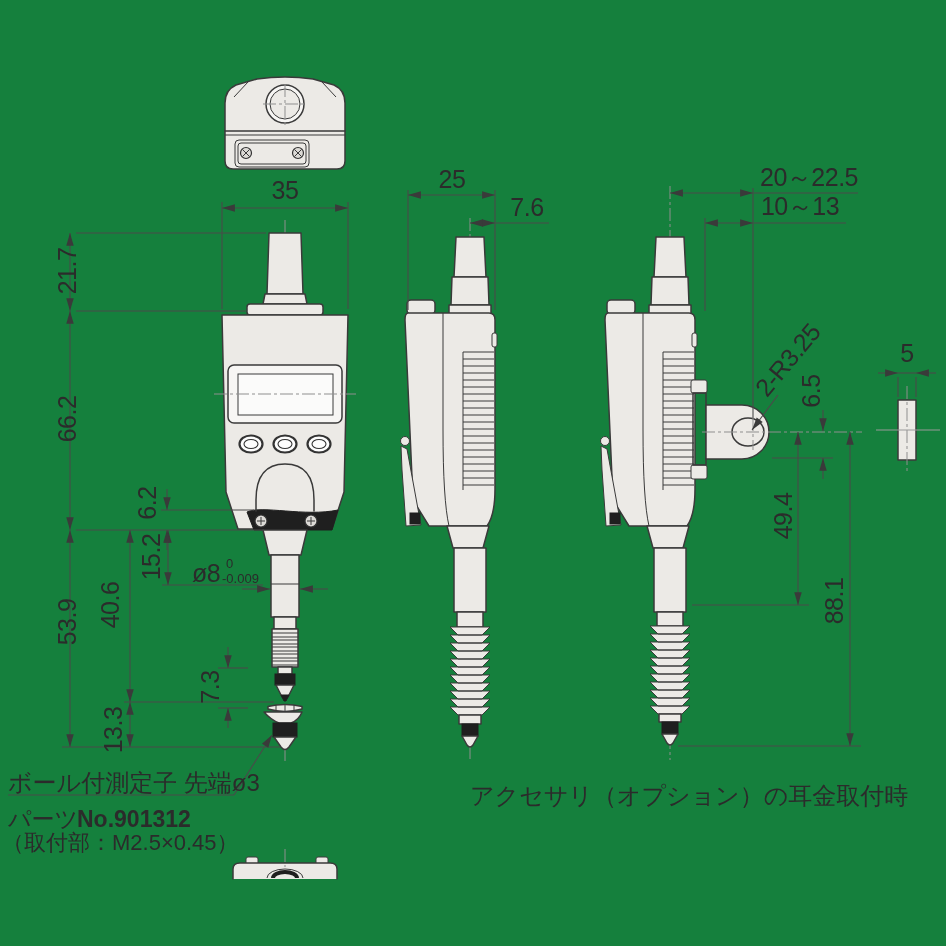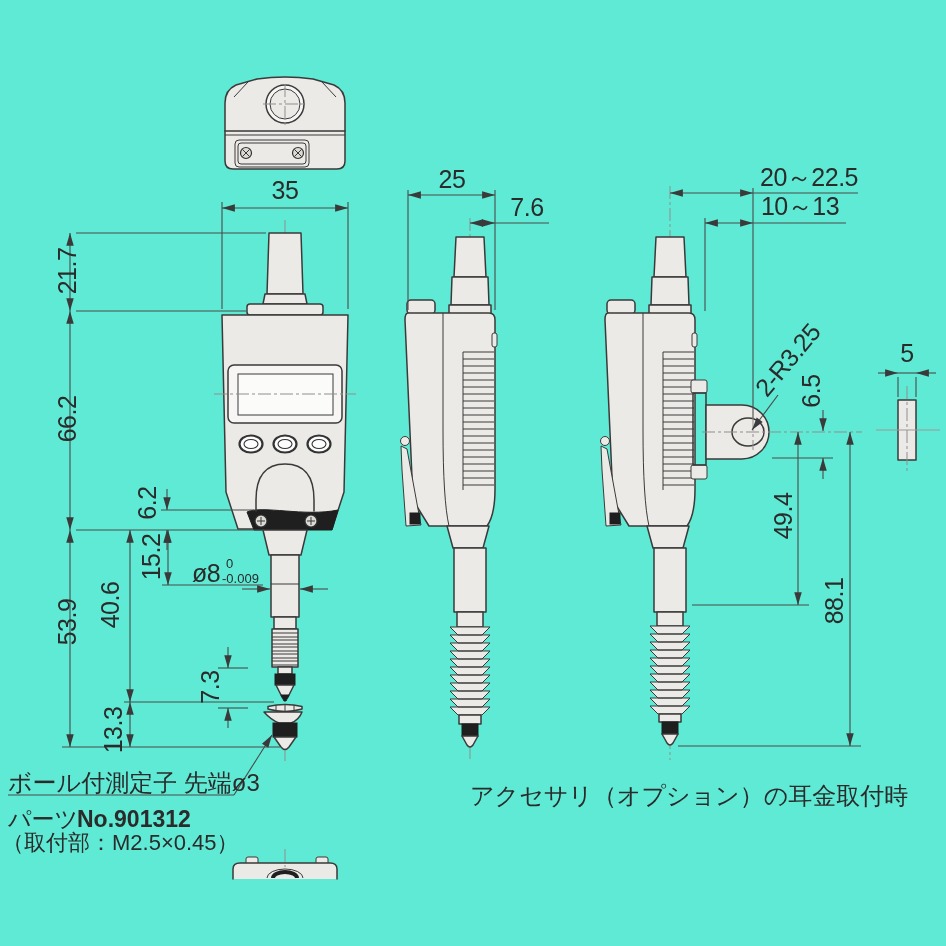--- a/index.html
+++ b/index.html
@@ -1,16 +1,16 @@
 <!DOCTYPE html>
 <html><head>
 <meta charset="utf-8">
 <style>
   html,body{margin:0;padding:0;background:#ffffff;}
-  .canvas{position:relative;width:946px;height:946px;background:#5eead4;overflow:hidden;
+  .canvas{position:relative;width:946px;height:946px;background:#15803d;overflow:hidden;
           font-family:"Liberation Sans","DejaVu Sans",sans-serif;}
   svg{display:block}
   
   .ol{stroke:#3a3a3a;stroke-width:1.5;fill:none;stroke-linejoin:round;stroke-linecap:round}
   .thin{stroke:#3a3a3a;stroke-width:1;fill:none}
   .fillb{fill:#eceae6}
   .fillw{fill:#f7f6f4}
   .filli{fill:#fbfbfa}
   .dk{fill:#1f1f1f;stroke:#1f1f1f;stroke-width:1}
   .scr{fill:#dcdad6;stroke:#333;stroke-width:1.2}

